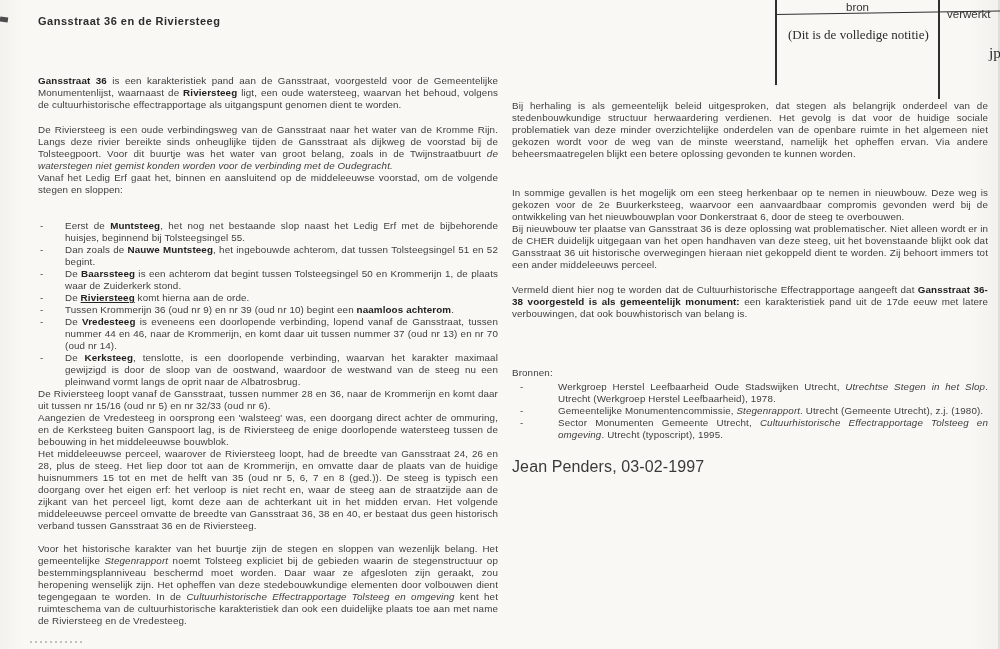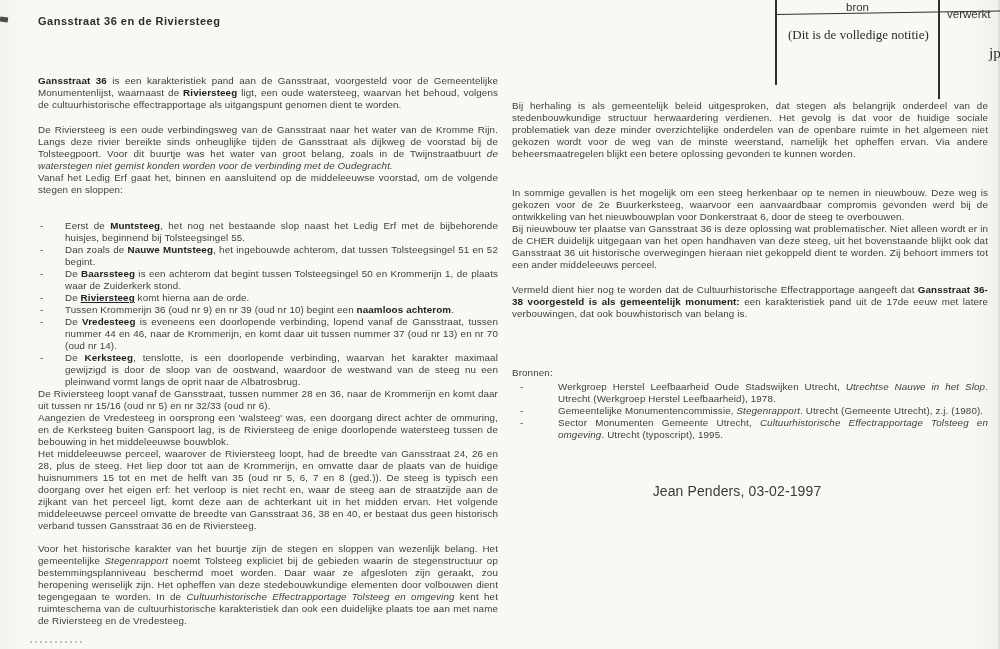--- a/index.html
+++ b/index.html
@@ -45,21 +45,21 @@
   .mt-last{margin-top:11px;}
   .mt-r1{margin-top:27px;}
   .mt-r2{margin-top:13px;}
   .mt-bron{margin-top:47px;}
   
   .li{position:relative;padding-left:27px;text-align:justify;}
   .li .dash{position:absolute;left:2px;top:0;}
   .src-list{margin-top:2px;}
   .src{position:relative;padding-left:46px;text-align:justify;}
   .src .dash{position:absolute;left:8px;top:0;}
-  .signature{margin-top:44px;text-align:center;padding-right:26px;font-size:14px;color:#3a3a3a;}
+  .signature{margin-top:20px;text-align:left;padding-right:26px;font-size:16px;color:#3a3a3a;}
   
   .edge-mark{position:absolute;left:0;top:17px;width:8px;height:4.5px;background:#4c4c4c;
     transform:rotate(8deg);}
   .right-edge{position:absolute;right:0;top:0;width:2px;height:649px;background:rgba(60,60,60,.10);}
   .dot-artifact{position:absolute;left:30px;top:641px;width:52px;height:2px;
     background:repeating-linear-gradient(90deg,rgba(0,0,0,.22) 0 2px,transparent 2px 5px);}
 </style>
 </head>
 <body>
 
@@ -126,21 +126,21 @@
   <div class="col col-right">
     <div class="para"><span>Bij herhaling is als gemeentelijk beleid uitgesproken, dat stegen als belangrijk onderdeel van de stedenbouwkundige structuur herwaardering verdienen. Het gevolg is dat voor de huidige sociale problematiek van deze minder overzichtelijke onderdelen van de openbare ruimte in het algemeen niet gekozen wordt voor de weg van de minste weerstand, namelijk het opheffen ervan. Via andere beheersmaatregelen blijkt een betere oplossing gevonden te kunnen worden.</span></div>
     <div class="para mt-r1"><span>In sommige gevallen is het mogelijk om een steeg herkenbaar op te nemen in nieuwbouw. Deze weg is gekozen voor de 2e Buurkerksteeg, waarvoor een aanvaardbaar compromis gevonden werd bij de ontwikkeling van het nieuwbouwplan voor Donkerstraat 6, door de steeg te overbouwen.</span></div>
     <div class="para"><span>Bij nieuwbouw ter plaatse van Gansstraat 36 is deze oplossing wat problematischer. Niet alleen wordt er in de CHER duidelijk uitgegaan van het open handhaven van deze steeg, uit het bovenstaande blijkt ook dat Gansstraat 36 uit historische overwegingen hieraan niet gekoppeld dient te worden. Zij behoort immers tot een ander middeleeuws perceel.</span></div>
     <div class="para mt-r2"><span>Vermeld dient hier nog te worden dat de Cultuurhistorische Effectrapportage aangeeft dat </span><span class="b">Gansstraat 36-38 voorgesteld is als gemeentelijk monument:</span><span> een karakteristiek pand uit de 17de eeuw met latere verbouwingen, dat ook bouwhistorisch van belang is.</span></div>
 
     <div class="mt-bron">Bronnen:</div>
     <div class="src-list">
       <div class="src">
         <span class="dash">-</span>
-        <span><span>Werkgroep Herstel Leefbaarheid Oude Stadswijken Utrecht, </span><span class="i">Utrechtse Nauwe in het Slop</span><span>. Utrecht (Werkgroep Herstel Leefbaarheid), 1978.</span></span>
+        <span><span>Werkgroep Herstel Leefbaarheid Oude Stadswijken Utrecht, </span><span class="i">Utrechtse Stegen in het Slop</span><span>. Utrecht (Werkgroep Herstel Leefbaarheid), 1978.</span></span>
       </div>
       <div class="src">
         <span class="dash">-</span>
         <span><span>Gemeentelijke Monumentencommissie, </span><span class="i">Stegenrapport</span><span>. Utrecht (Gemeente Utrecht), z.j. (1980).</span></span>
       </div>
       <div class="src">
         <span class="dash">-</span>
         <span><span>Sector Monumenten Gemeente Utrecht, </span><span class="i">Cultuurhistorische Effectrapportage Tolsteeg en omgeving</span><span>. Utrecht (typoscript), 1995.</span></span>
       </div>
     </div>

